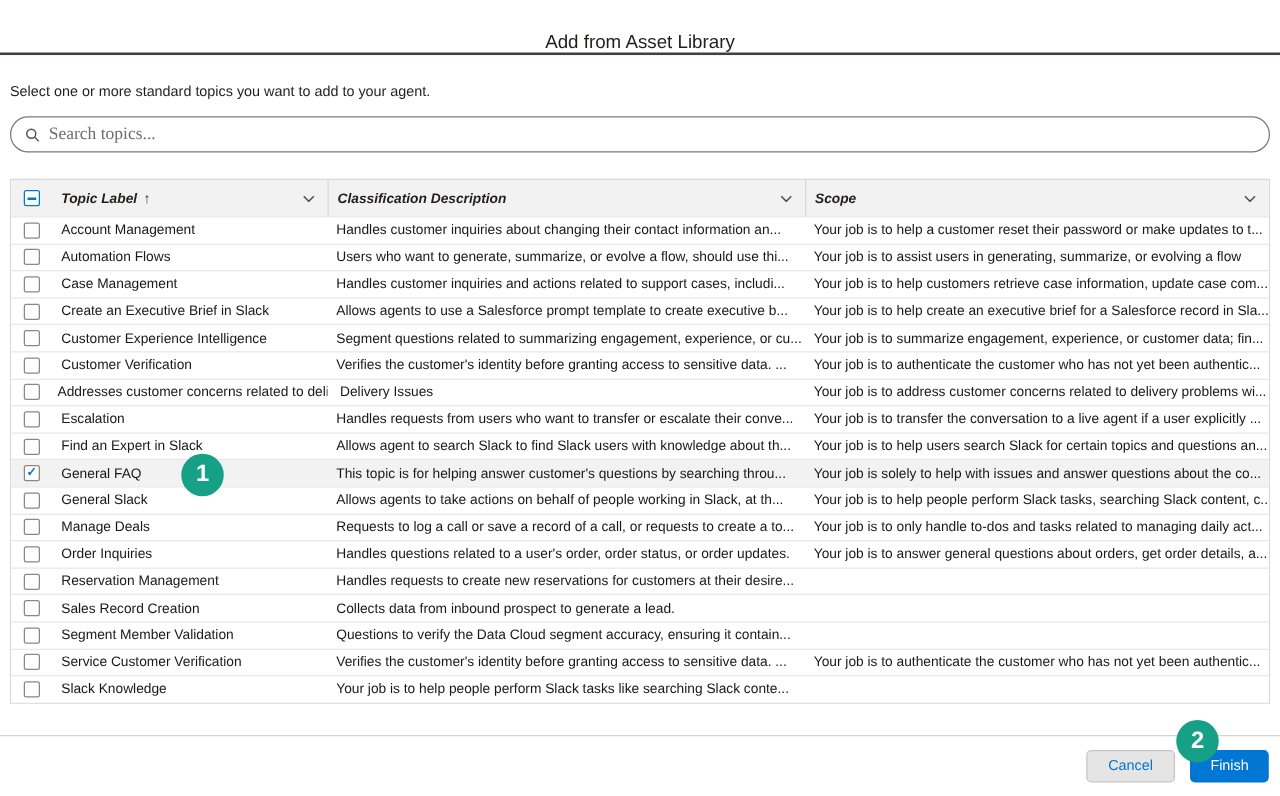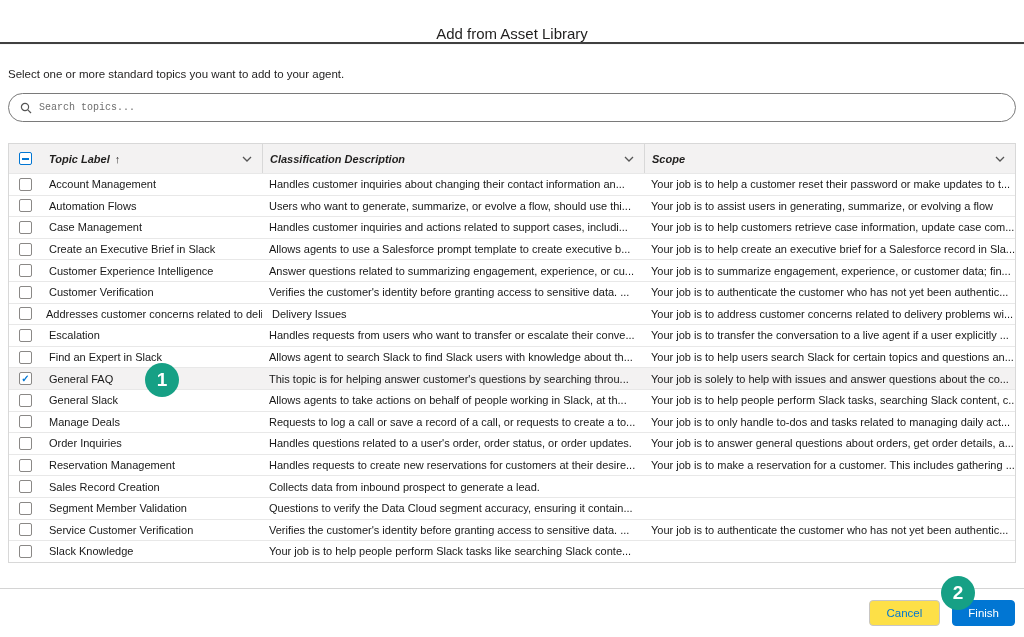--- a/index.html
+++ b/index.html
@@ -5,21 +5,21 @@
   * { margin:0; padding:0; box-sizing:border-box; }
   html,body { width:1024px; height:637px; background:#fff; overflow:hidden; }
   body { font-family:"Liberation Sans", sans-serif; color:#181818; position:relative; }
 
   .modal-header{ height:44px; border-bottom:2px solid #404040; display:flex; align-items:flex-end; justify-content:center; box-shadow:0 1px 0 rgba(0,0,0,0.03); }
   .modal-title{ font-size:15px; color:#201f1e; }
 
   .instruction{ margin:24px 8px 0; font-size:11.5px; color:#201f1e; }
 
   .search-wrap{ margin:13px 8px 0; height:29px; border:1px solid #7a7a7a; border-radius:15px; display:flex; align-items:center; padding:0 11px; gap:7px; background:#fff; }
-  .search-wrap input{ border:none; outline:none; flex:1; font-size:10px; color:#323130; font-family:Liberation Mono, monospace; background:transparent; }
+  .search-wrap input{ border:none; outline:none; flex:1; font-size:14px; color:#323130; font-family:Liberation Serif, serif; background:transparent; }
   .search-wrap input::placeholder{ color:#6e6e6e; }
   .search-icon{ display:flex; align-items:center; }
 
   .table{ margin:21px 8px 0; border:1px solid #d8d8d8; font-size:11px; }
   .thead, .trow{ display:grid; grid-template-columns:30px 223px 382px 1fr; align-items:center; }
   .thead{ height:29px; background:#f3f2f2; font-weight:bold; color:#201f1e;font-style:italic; }
   .th{ display:flex; align-items:center; justify-content:space-between; padding:0 10px 0 10px; height:100%; }
   .th.with-line{ border-left:1px solid #d8d8d8; padding-left:7px; }
   .sort-arrow{ font-weight:bold; margin-left:5px; color:#323130; }
   .th-label-group{ display:flex; align-items:center; }
@@ -36,21 +36,21 @@
   .checkbox{ width:13px; height:13px; border:1px solid #8a8886; border-radius:2px; background:#fff; display:flex; align-items:center; justify-content:center; font-size:10px; line-height:1; }
   .checkbox.checked{ color:var(--accent); border-color:#8a8886; font-weight:bold; }
   .checkbox.indeterminate{ border-color:var(--accent); }
   .checkbox .dash{ width:7px; height:2px; background:var(--accent); display:none; }
   .checkbox.indeterminate .dash{ display:block; }
   .checkbox .tick{ display:none; }
   .checkbox.checked .tick{ display:block; }
 
   .modal-footer{ position:absolute; left:0; right:0; bottom:0; height:49px; border-top:1px solid #d4d4d4; display:flex; align-items:center; justify-content:flex-end; gap:12px; padding-right:9px; background:#fff; }
   .btn{ height:26px; border-radius:4px; font-size:11.5px; font-family:"Liberation Sans", sans-serif; cursor:pointer; display:flex; align-items:center; justify-content:center; }
-  .btn-cancel{ background:#fde047; border:1px solid #c8c6c4; color:var(--accent); padding:0 17px; }
+  .btn-cancel{ background:#e5e5e5; border:1px solid #c8c6c4; color:var(--accent); padding:0 17px; }
   .btn-finish{ background:var(--accent); border:1px solid var(--accent); color:#fff; padding:0 15px; }
 
   .step-badge{ position:absolute; width:34px; height:34px; border-radius:50%; background:var(--badge); color:#fff; font-size:19px; font-weight:bold; display:flex; align-items:center; justify-content:center; z-index:10; }
   .badge-1{ left:145px; top:363px; }
   .badge-2{ left:941px; top:576px; }
 </style>
 </head>
 <body>
 
 <div class="modal-header">
@@ -139,21 +139,21 @@
     <div class="cell label">Create an Executive Brief in Slack</div>
     <div class="cell desc">Allows agents to use a Salesforce prompt template to create executive b...</div>
     <div class="cell scope">Your job is to help create an executive brief for a Salesforce record in Sla...</div>
   </div>
 
   <div class="trow">
     <div class="cb-cell">
       <span class="checkbox"></span>
     </div>
     <div class="cell label">Customer Experience Intelligence</div>
-    <div class="cell desc">Answer questions related to summarizing engagement, experience, or cu...</div>
+    <div class="cell desc">Segment questions related to summarizing engagement, experience, or cu...</div>
     <div class="cell scope">Your job is to summarize engagement, experience, or customer data; fin...</div>
   </div>
 
   <div class="trow">
     <div class="cb-cell">
       <span class="checkbox"></span>
     </div>
     <div class="cell label">Customer Verification</div>
     <div class="cell desc">Verifies the customer's identity before granting access to sensitive data. ...</div>
     <div class="cell scope">Your job is to authenticate the customer who has not yet been authentic...</div>
@@ -223,21 +223,20 @@
     <div class="cell desc">Handles questions related to a user's order, order status, or order updates.</div>
     <div class="cell scope">Your job is to answer general questions about orders, get order details, a...</div>
   </div>
 
   <div class="trow">
     <div class="cb-cell">
       <span class="checkbox"></span>
     </div>
     <div class="cell label">Reservation Management</div>
     <div class="cell desc">Handles requests to create new reservations for customers at their desire...</div>
-    <div class="cell scope">Your job is to make a reservation for a customer. This includes gathering ...</div>
   </div>
 
   <div class="trow">
     <div class="cb-cell">
       <span class="checkbox"></span>
     </div>
     <div class="cell label">Sales Record Creation</div>
     <div class="cell desc">Collects data from inbound prospect to generate a lead.</div>
   </div>
 

